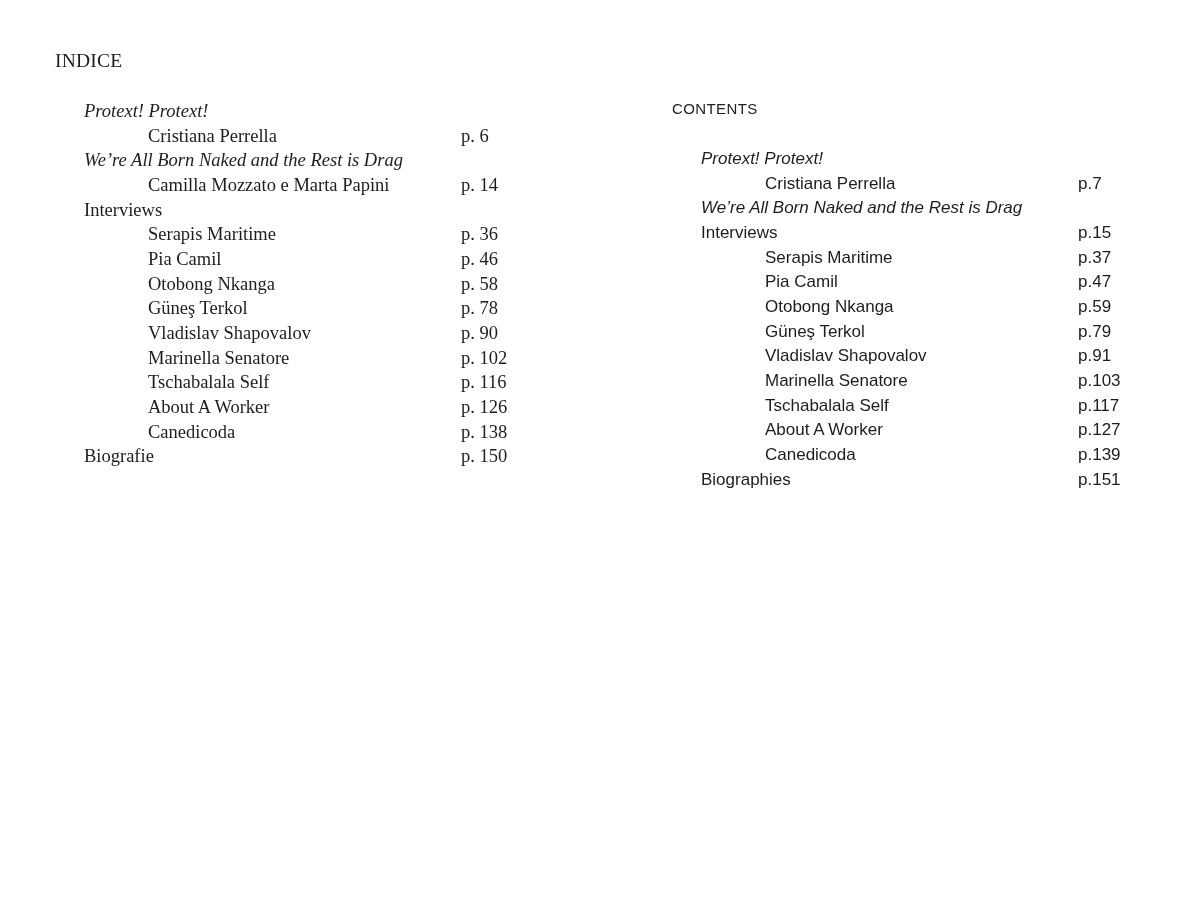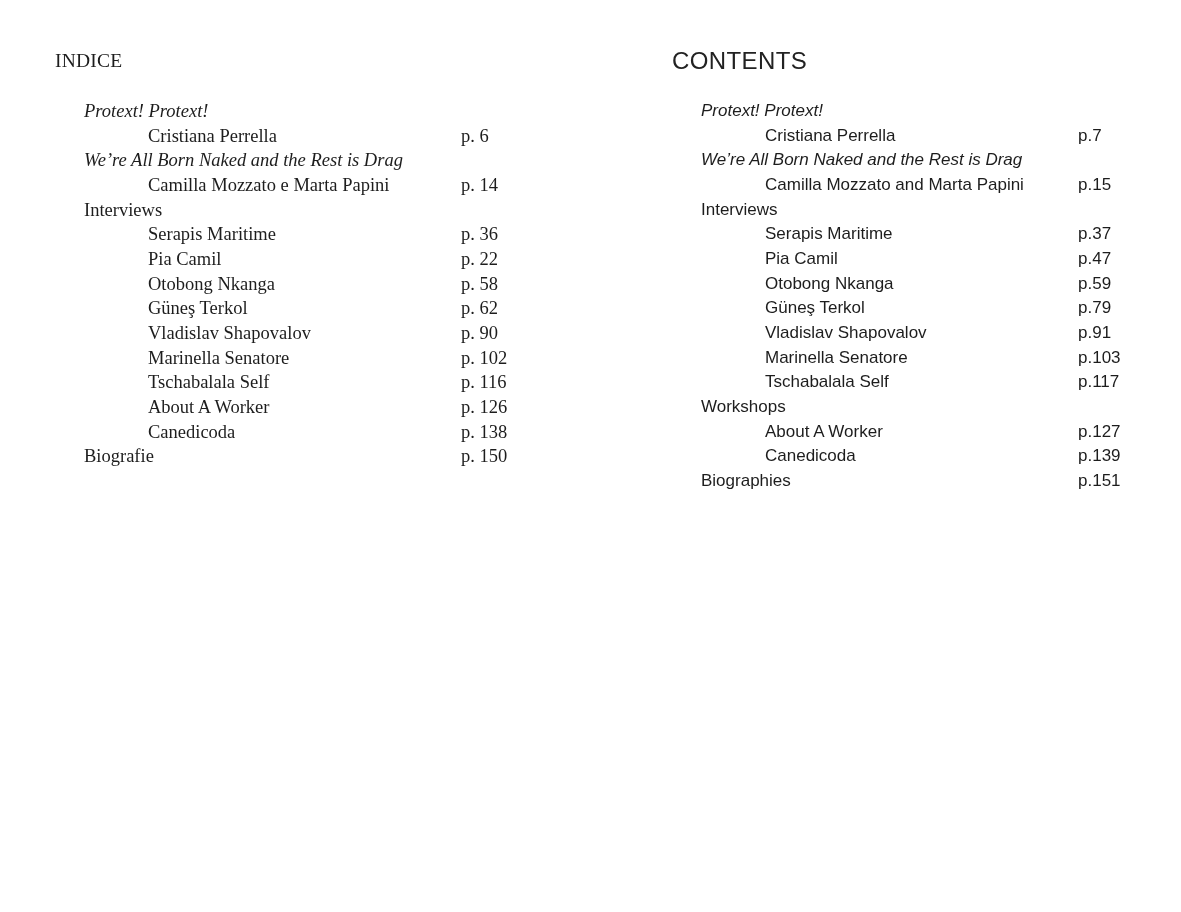--- a/index.html
+++ b/index.html
@@ -32,21 +32,21 @@
     font-family: "Liberation Sans", sans-serif;
     font-size: 17px;
   }
   .toc-heading {
     font-weight: normal;
     line-height: 22px;
     height: 22px;
     color: #1d1d1d;
   }
   .left .toc-heading { font-size: 19.5px; letter-spacing: 0.2px; }
-  .right .toc-heading { font-size: 24px; letter-spacing: 0.4px; color: #222; }
+  .right .toc-heading { font-size: 15px; letter-spacing: 0.4px; color: #222; margin-top: 48px; }
   .entries { margin-top: 27px; }
   .row {
     position: relative;
     line-height: 24.65px;
     white-space: nowrap;
   }
   .row .entry-label { display: inline-block; }
   .lv1 .entry-label { margin-left: 29px; }
   .lv2 .entry-label { margin-left: 93px; }
   .it .entry-label { font-style: italic; }
@@ -63,47 +63,46 @@
 
   <section class="toc-column left">
     <h2 class="toc-heading">INDICE</h2>
     <div class="entries">
       <div class="row lv1 it"><span class="entry-label">Protext! Protext!</span><span class="entry-page"></span></div>
       <div class="row lv2"><span class="entry-label">Cristiana Perrella</span><span class="entry-page">p. 6</span></div>
       <div class="row lv1 it"><span class="entry-label">We’re All Born Naked and the Rest is Drag</span><span class="entry-page"></span></div>
       <div class="row lv2"><span class="entry-label">Camilla Mozzato e Marta Papini</span><span class="entry-page">p. 14</span></div>
       <div class="row lv1"><span class="entry-label">Interviews</span><span class="entry-page"></span></div>
       <div class="row lv2"><span class="entry-label">Serapis Maritime</span><span class="entry-page">p. 36</span></div>
-      <div class="row lv2"><span class="entry-label">Pia Camil</span><span class="entry-page">p. 22</span></div>
+      <div class="row lv2"><span class="entry-label">Pia Camil</span><span class="entry-page">p. 46</span></div>
       <div class="row lv2"><span class="entry-label">Otobong Nkanga</span><span class="entry-page">p. 58</span></div>
-      <div class="row lv2"><span class="entry-label">Güneş Terkol</span><span class="entry-page">p. 62</span></div>
+      <div class="row lv2"><span class="entry-label">Güneş Terkol</span><span class="entry-page">p. 78</span></div>
       <div class="row lv2"><span class="entry-label">Vladislav Shapovalov</span><span class="entry-page">p. 90</span></div>
       <div class="row lv2"><span class="entry-label">Marinella Senatore</span><span class="entry-page">p. 102</span></div>
       <div class="row lv2"><span class="entry-label">Tschabalala Self</span><span class="entry-page">p. 116</span></div>
       <div class="row lv2"><span class="entry-label">About A Worker</span><span class="entry-page">p. 126</span></div>
       <div class="row lv2"><span class="entry-label">Canedicoda</span><span class="entry-page">p. 138</span></div>
       <div class="row lv1"><span class="entry-label">Biografie</span><span class="entry-page">p. 150</span></div>
     </div>
   </section>
 
   <section class="toc-column right">
     <h2 class="toc-heading">CONTENTS</h2>
     <div class="entries">
       <div class="row lv1 it"><span class="entry-label">Protext! Protext!</span><span class="entry-page"></span></div>
       <div class="row lv2"><span class="entry-label">Cristiana Perrella</span><span class="entry-page">p.7</span></div>
       <div class="row lv1 it"><span class="entry-label">We’re All Born Naked and the Rest is Drag</span><span class="entry-page"></span></div>
-      <div class="row lv2"><span class="entry-label">Camilla Mozzato and Marta Papini</span><span class="entry-page">p.15</span></div>
+      <div class="row lv2"><span class="entry-page">p.15</span></div>
       <div class="row lv1"><span class="entry-label">Interviews</span><span class="entry-page"></span></div>
       <div class="row lv2"><span class="entry-label">Serapis Maritime</span><span class="entry-page">p.37</span></div>
       <div class="row lv2"><span class="entry-label">Pia Camil</span><span class="entry-page">p.47</span></div>
       <div class="row lv2"><span class="entry-label">Otobong Nkanga</span><span class="entry-page">p.59</span></div>
       <div class="row lv2"><span class="entry-label">Güneş Terkol</span><span class="entry-page">p.79</span></div>
       <div class="row lv2"><span class="entry-label">Vladislav Shapovalov</span><span class="entry-page">p.91</span></div>
       <div class="row lv2"><span class="entry-label">Marinella Senatore</span><span class="entry-page">p.103</span></div>
       <div class="row lv2"><span class="entry-label">Tschabalala Self</span><span class="entry-page">p.117</span></div>
-      <div class="row lv1"><span class="entry-label">Workshops</span><span class="entry-page"></span></div>
       <div class="row lv2"><span class="entry-label">About A Worker</span><span class="entry-page">p.127</span></div>
       <div class="row lv2"><span class="entry-label">Canedicoda</span><span class="entry-page">p.139</span></div>
       <div class="row lv1"><span class="entry-label">Biographies</span><span class="entry-page">p.151</span></div>
     </div>
   </section>
 
 </div>
 
 </body></html>

